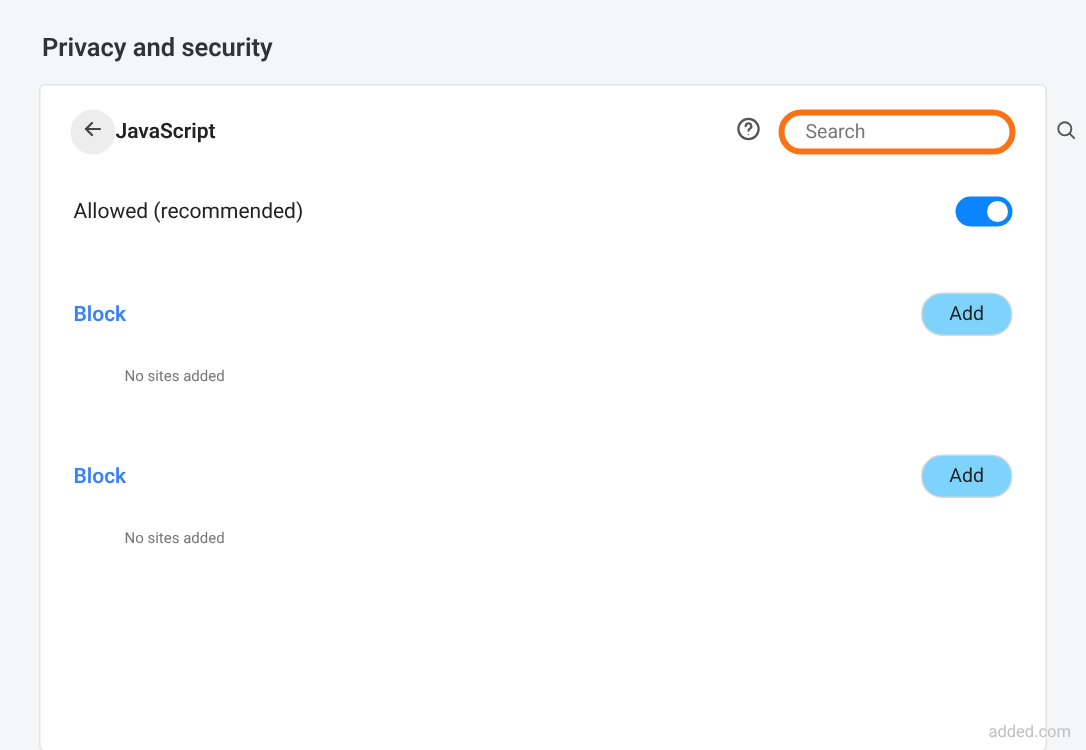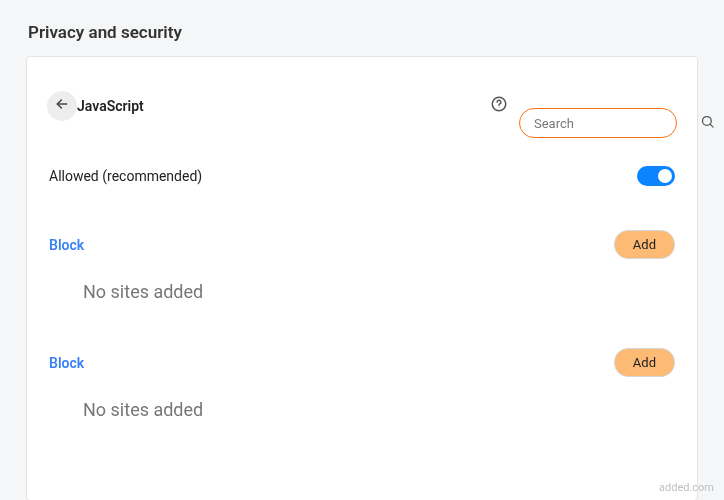--- a/index.html
+++ b/index.html
@@ -61,27 +61,26 @@
       align-items: center;
       justify-content: center;
       cursor: pointer;
       margin-right: 6px;
     }
     .help-btn svg { width: 18px; height: 18px; stroke:#555; }
     .search-wrap {
       position: relative;
       width: 158px;
       height: 30px;
-      border: 1px solid #f97316;
+      border: 4px solid #f97316;
       border-radius: 15px;
       background: #fff;
       display: flex;
       align-items: center;
       padding: 0 10px 0 14px;
-      margin-top: 35px;
     }
     .search-input {
       border: none;
       outline: none;
       font-size: 13px;
       color: #333;
       flex: 1;
       background: transparent;
     }
     .search-input::placeholder { color: #777; }
@@ -121,29 +120,29 @@
       padding: 0 2px;
       margin-bottom: 22px;
     }
     .section-title {
       font-size: 14px;
       font-weight: 600;
       color: #3b82f6;
     }
     .add-btn {
       border: 1px solid #d6d7d9;
-      background: #fdba74;
+      background: #7dd3fc;
       border-radius: 14px;
       font-size: 13px;
       color: #222;
       padding: 6px 18px;
       cursor: pointer;
     }
     .empty-text {
-      font-size: 18px;
+      font-size: 10px;
       color: #777;
       padding-left: 36px;
       margin-bottom: 46px;
     }
     .watermark {
       position: absolute;
       bottom: 6px;
       right: 10px;
       font-size: 11px;
       color: #bfbfbf;

